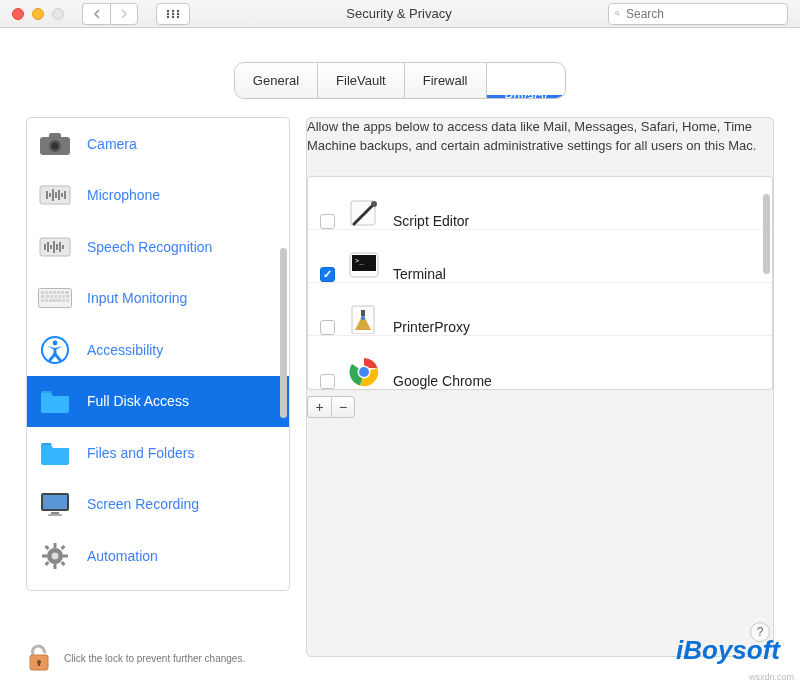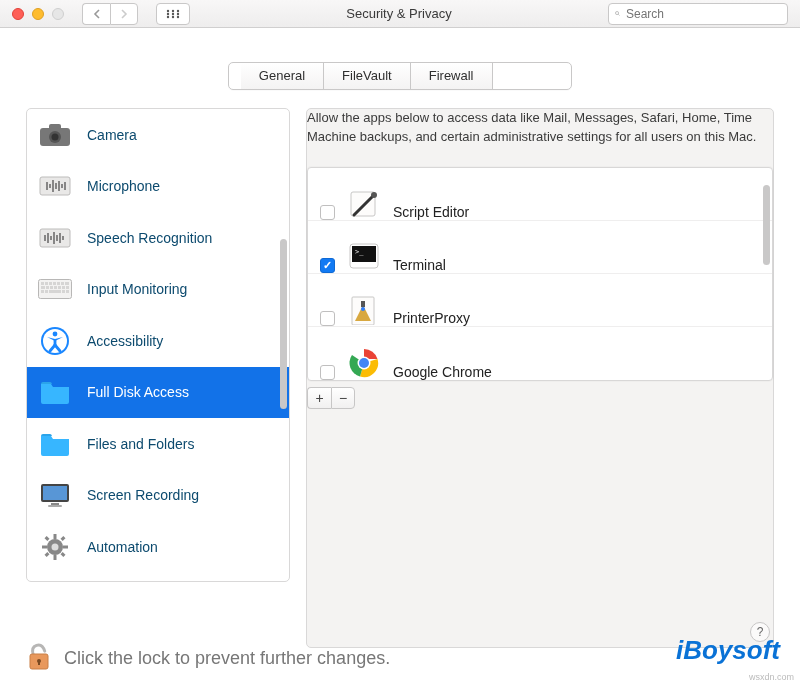--- a/index.html
+++ b/index.html
@@ -43,39 +43,39 @@
 }
 .title { flex:1; text-align:center; font-size:13px; color:#3a3a3a; font-weight:500; }
 .searchwrap {
   width: 180px; height:22px;
   background:#fff; border:1px solid #c9c8c8; border-radius:4px;
   display:flex; align-items:center; padding:0 6px; gap:6px;
 }
 .searchwrap input { border:0; outline:0; flex:1; font-size:12px; background:transparent;}
 .tabswrap { display:flex; justify-content:center; padding: 34px 0 18px 0;}
 .segmented {
-  display:flex; border:1px solid #c9c8c8; border-radius:5px; overflow:hidden;
-  height: 28px; box-shadow: 0 1px 0 rgba(0,0,0,0.02); padding-left: 12px;
+  display:flex; border:1px solid #c9c8c8; border-radius:10px; overflow:hidden;
+  height: 37px; box-shadow: 0 1px 0 rgba(0,0,0,0.02);
 }
 .segmented .seg {
   padding: 0 18px; font-size:13px; line-height:20px;
   background:linear-gradient(#ffffff,#f4f3f3);
   border-right:1px solid #c9c8c8; color:#2f2f2f; display:flex; align-items:center;
 }
 .segmented .seg:last-child { border-right:0;}
 .segmented .seg.active { background:#2a77ef; color:#fff;margin-top:32px;}
 .mainpanes { display:flex; gap:16px; padding:0 26px; }
 .sidebar {
   width: 264px; height: 474px;
   border:1px solid #d9d8d8; border-radius:5px;
   background:#fff; position:relative; overflow:hidden;
 }
 .sbitem {
   height: 51.5px; display:flex; align-items:center; gap:14px; padding:0 14px 0 10px;
-  font-size: 14px; color:#0c4a6e; cursor:default;
+  font-size: 14px; color:#3b82f6; cursor:default;
 }
 .sbitem.selected { background:#1272e8; color:#fff;}
 .sbicon { width:36px; height:36px; display:flex; align-items:center; justify-content:center; font-size:12px; color:#555;}
 .sbscroll { position:absolute; right:2px; top:130px; width:7px; height:170px; background:#c9c8c8; border-radius:4px;}
 .rightpane {
   flex:1; height:540px; border:1px solid #d9d8d8; border-radius:5px;
   background:#f4f3f2; display:flex; flex-direction:column;
 }
 .desc { font-size:13px; color:#3b3b3b; line-height:1.45; margin-bottom:20px;}
 .applistwrap { position:relative;}
@@ -95,21 +95,21 @@
 .appname { font-size:14px; color:#222;}
 .appscroll { position:absolute; right:3px; top:18px; width:7px; height:80px; background:#c9c8c8; border-radius:4px;}
 .plusminus { margin-top:6px; display:flex;}
 .pmbtn {
   width:24px; height:22px; border:1px solid #c7c6c6;
   background:linear-gradient(#ffffff,#f1f0f0);
   display:flex; align-items:center; justify-content:center; font-size:14px; color:#444;
 }
 .pmbtn:first-child { border-radius:4px 0 0 4px; border-right:0;}
 .pmbtn:last-child { border-radius:0 4px 4px 0;}
-.footer { position:absolute; left:0; right:0; bottom:0; height:56px; display:flex; align-items:center; padding:0 26px; gap:12px; color:#777; font-size:18px;}
+.footer { position:absolute; left:0; right:0; bottom:0; height:56px; display:flex; align-items:center; padding:0 26px; gap:12px; color:#777; font-size:10px;}
 .watermark { position:absolute; right:20px; bottom:20px; font-size:26px; font-weight:700; font-style:italic; color:#0a72d6;}
 .wsxn { position:absolute; right:6px; bottom:4px; font-size:9px; color:#bbb;}
 .help { width:20px;height:20px;border:1px solid #c7c6c6;border-radius:50%;display:flex;align-items:center;justify-content:center;color:#666;font-size:12px; position:absolute; right:30px; bottom:44px; background:#fbfafa;}
 </style>
 </head>
 <body>
 
 <div class="titlebar">
   <div class="traffic">
     <div class="light red"></div>

